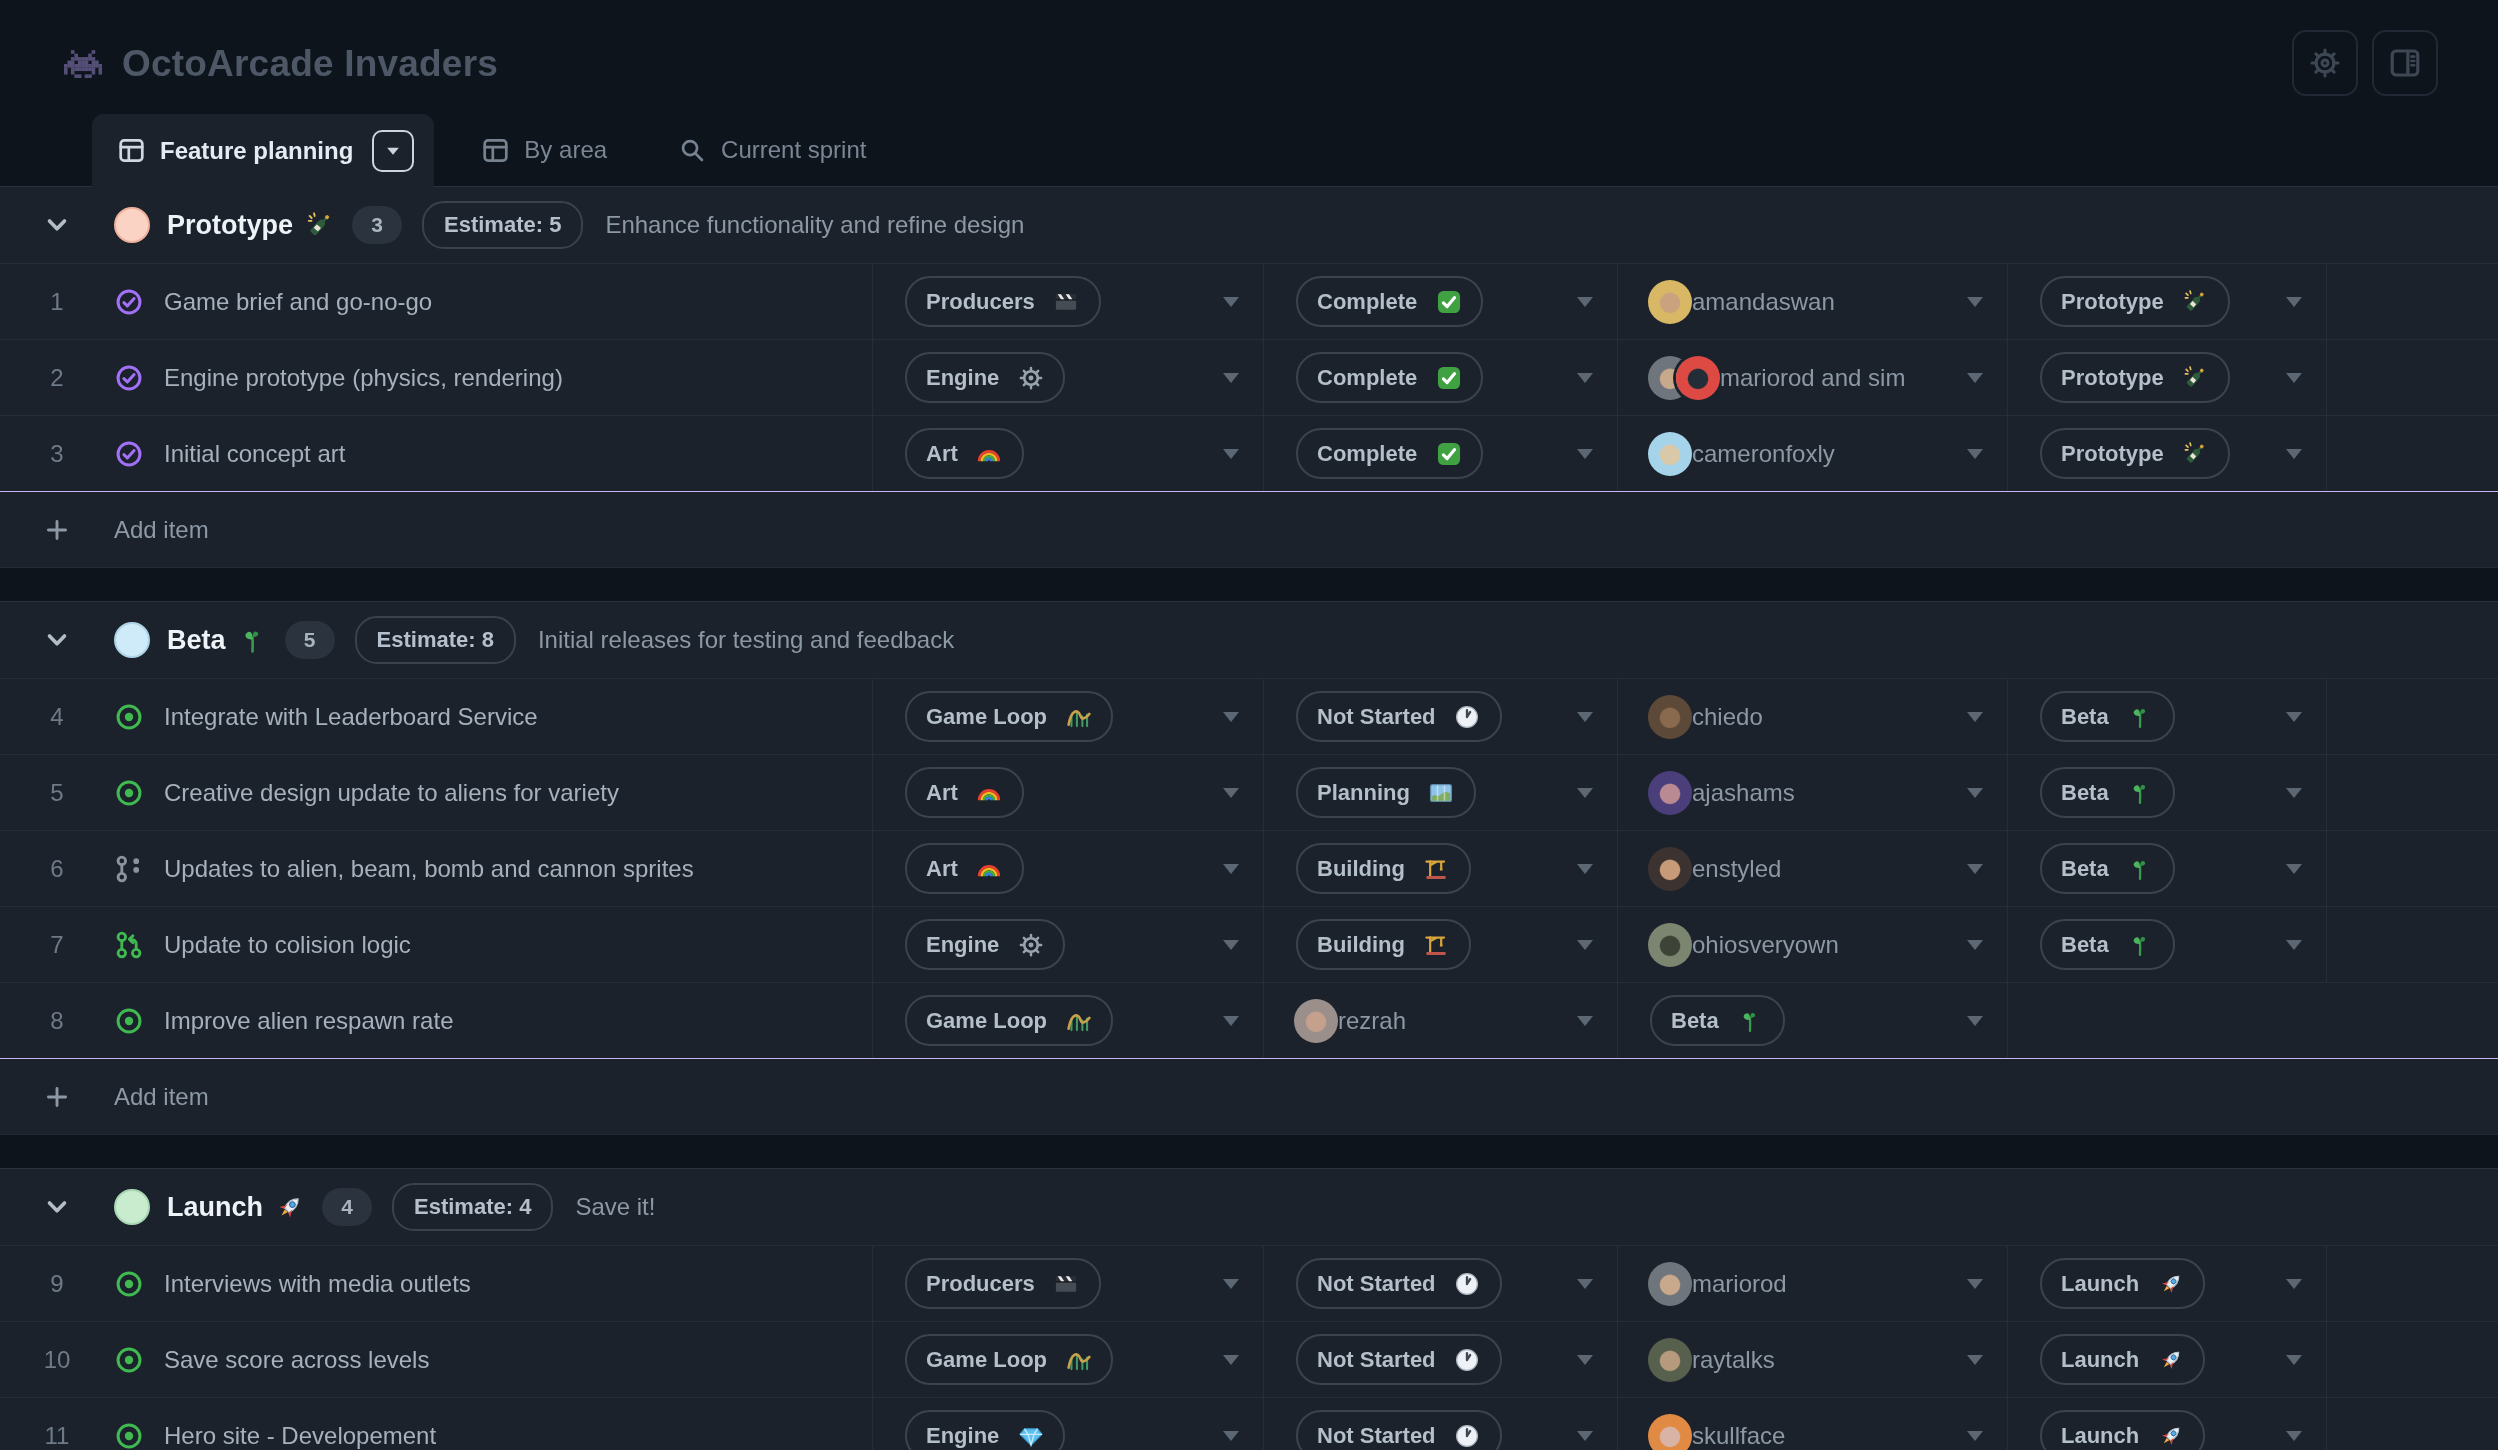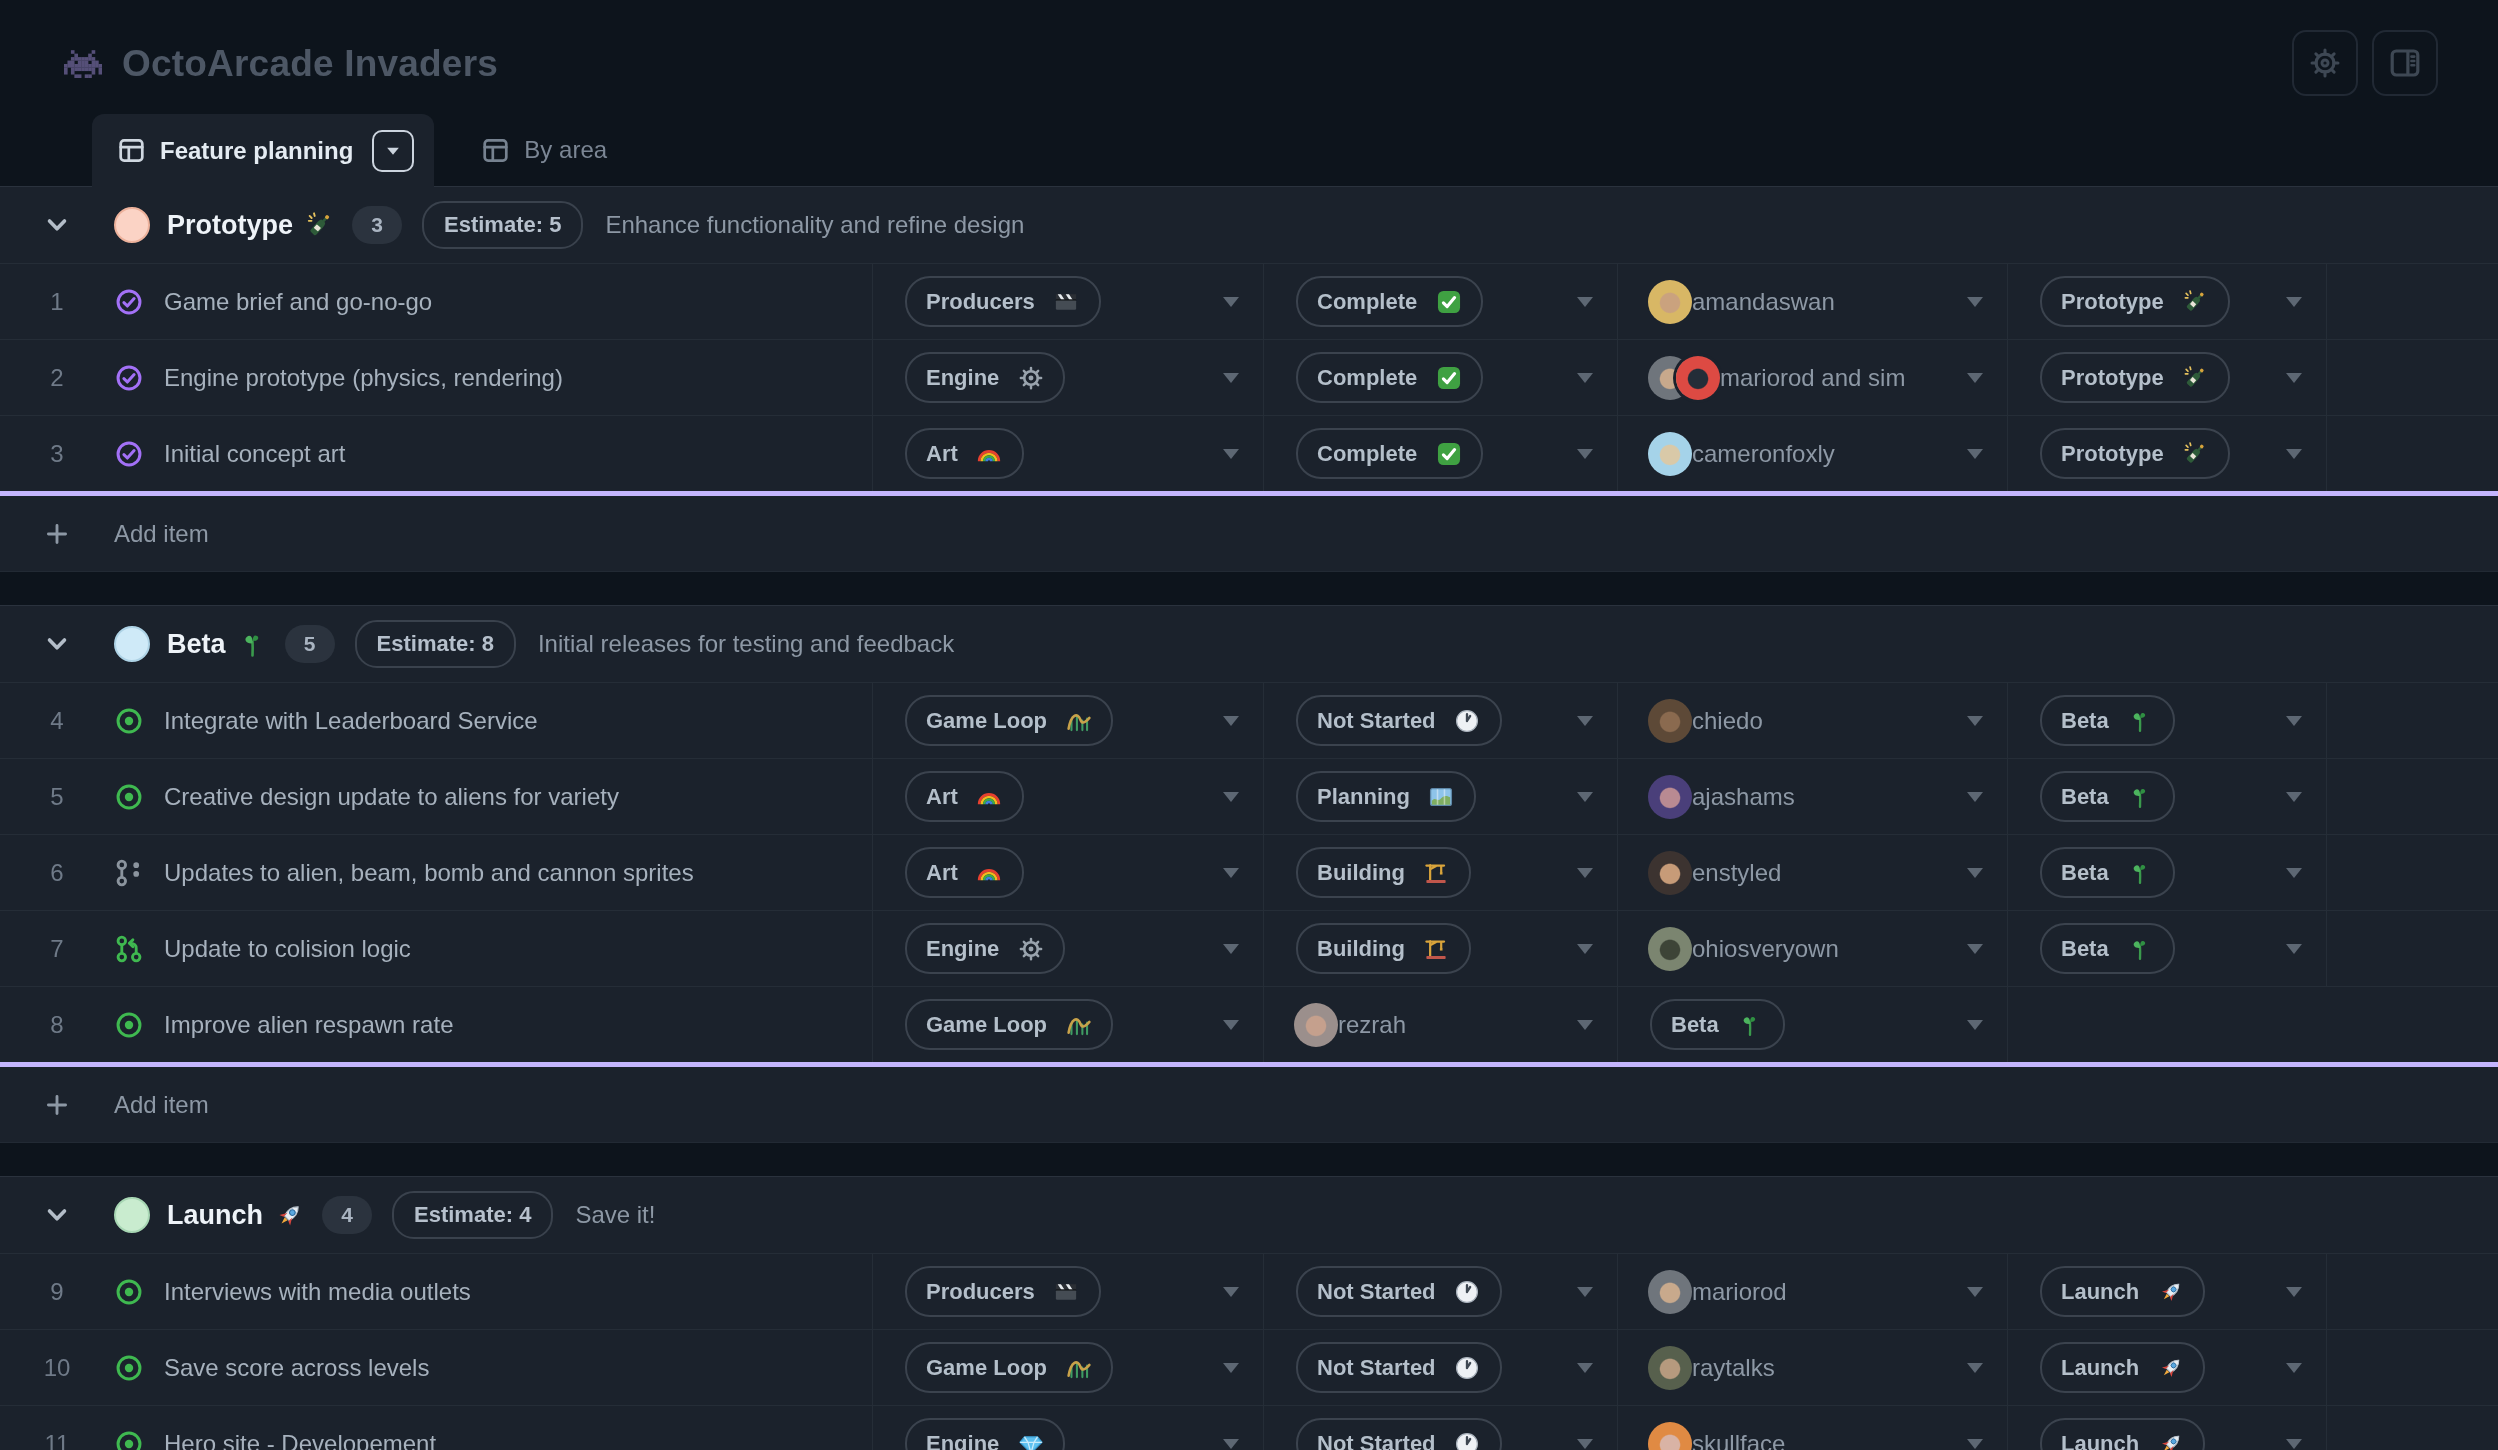--- a/index.html
+++ b/index.html
@@ -45,21 +45,21 @@
   .c-pill{padding-left:32px;}
   .pill{display:inline-flex;align-items:center;gap:18px;height:47px;border:2px solid #3b434e;
     border-radius:25px;padding:0 19px;font-size:22px;font-weight:600;color:#b4bfca;white-space:nowrap;}
   .caret{position:absolute;right:24px;top:50%;margin-top:-5px;width:0;height:0;
     border-left:8px solid transparent;border-right:8px solid transparent;border-top:10px solid #5d6773;}
   .c-assignee{padding-left:30px;cursor:pointer;}
   .avs{display:flex;flex:none;}
   .av{width:44px;height:44px;border-radius:50%;flex:none;}
   .av+.av{margin-left:-16px;box-shadow:0 0 0 3px #1b222c;}
   .a-name{font-size:24px;color:#8d98a5;white-space:nowrap;}
-  .add-row{height:75px;display:flex;align-items:center;color:#8d98a5;font-size:24px;cursor:pointer;border-top:5px solid #c4b5fd;}
+  .add-row{height:75px;display:flex;align-items:center;color:#8d98a5;font-size:24px;cursor:pointer;border-top:1px solid #c4b5fd;}
   .add-row .lead{color:#8d98a5;}
   .emoji{display:inline-flex;width:27px;height:27px;align-items:center;justify-content:center;flex:none;}
   svg{display:block;}
 </style>
 </head>
 <body>
 
 <div class="screen">
   <div class="top">
     <div class="title-row">
@@ -151,20 +151,29 @@
       </div>
       <div class="tab">
         <span class="t-ico">
           <svg width="27" height="27" viewBox="0 0 20 20" fill="none">
             <rect x="2" y="2.5" width="16" height="15" rx="2.5" stroke="currentColor" stroke-linecap="round" stroke-linejoin="round" fill="none" stroke-width="2"></rect>
             <path d="M2 7.5h16M8 7.7V17.3" stroke="currentColor" stroke-linecap="round" stroke-linejoin="round" fill="none" stroke-width="2"></path>
           </svg>
         </span>
         <span>By area</span>
       </div>
+      <div class="tab">
+        <span class="t-ico">
+          <svg width="27" height="27" viewBox="0 0 20 20" fill="none">
+            <circle cx="8.2" cy="8.2" r="5.2" stroke="currentColor" stroke-linecap="round" stroke-linejoin="round" fill="none" stroke-width="2"></circle>
+            <path d="M12.3 12.3L17 17" stroke="currentColor" stroke-linecap="round" stroke-linejoin="round" fill="none" stroke-width="2"></path>
+          </svg>
+        </span>
+        <span>Current sprint</span>
+      </div>
     </div>
   <div id="board">
       <div class="panel">
         <div class="group-hdr">
           <span class="lead">
             <span class="g-chevron">
               <svg width="30" height="30" viewBox="0 0 20 20" fill="none">
                 <path d="M5 7.3l5 5.2 5-5.2" stroke="currentColor" stroke-linecap="round" stroke-linejoin="round" fill="none" stroke-width="2.4"></path>
               </svg>
             </span>

